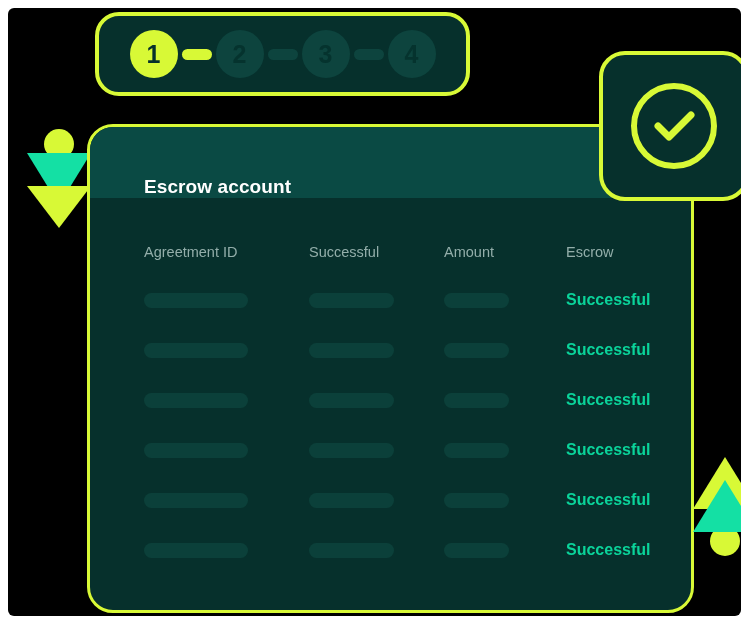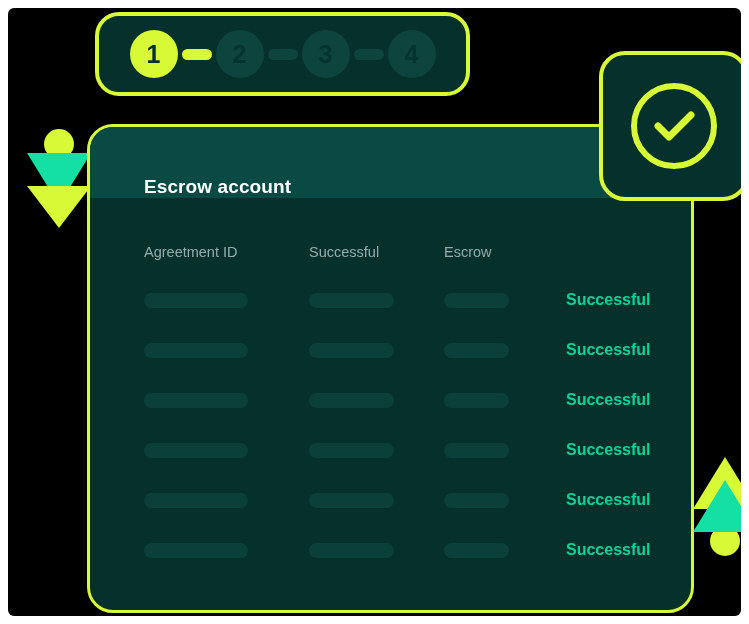--- a/index.html
+++ b/index.html
@@ -217,20 +217,23 @@
 
     <div id="table">
 
       <div class="t-row" id="t-head">
         <div class="col-id">
           <span class="th">Agreetment ID</span>
         </div>
         <div class="col-desc">
           <span class="th">Successful</span>
         </div>
+        <div class="col-amt">
+          <span class="th">Amount</span>
+        </div>
         <div class="col-st">
           <span class="th">Escrow</span>
         </div>
       </div>
 
       <div class="t-row">
         <div class="col-id">
             <div class="skel"></div>
           </div>
         <div class="col-desc">

